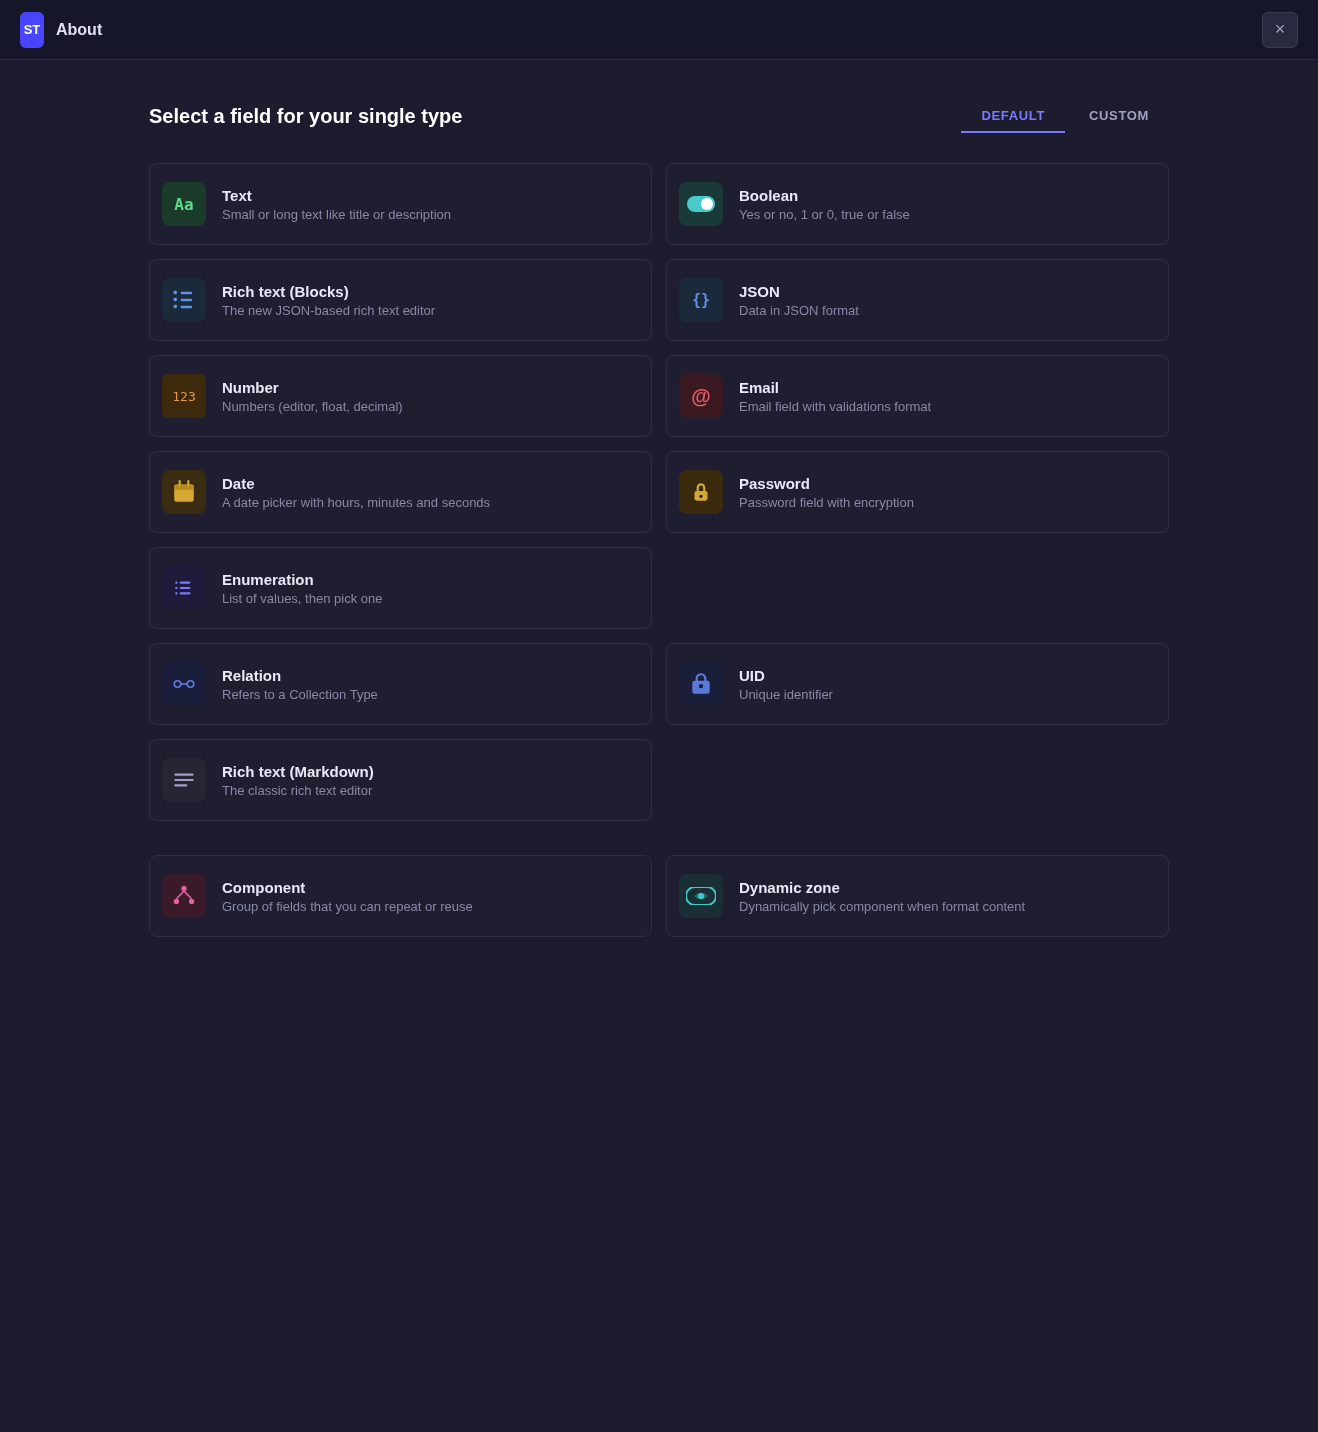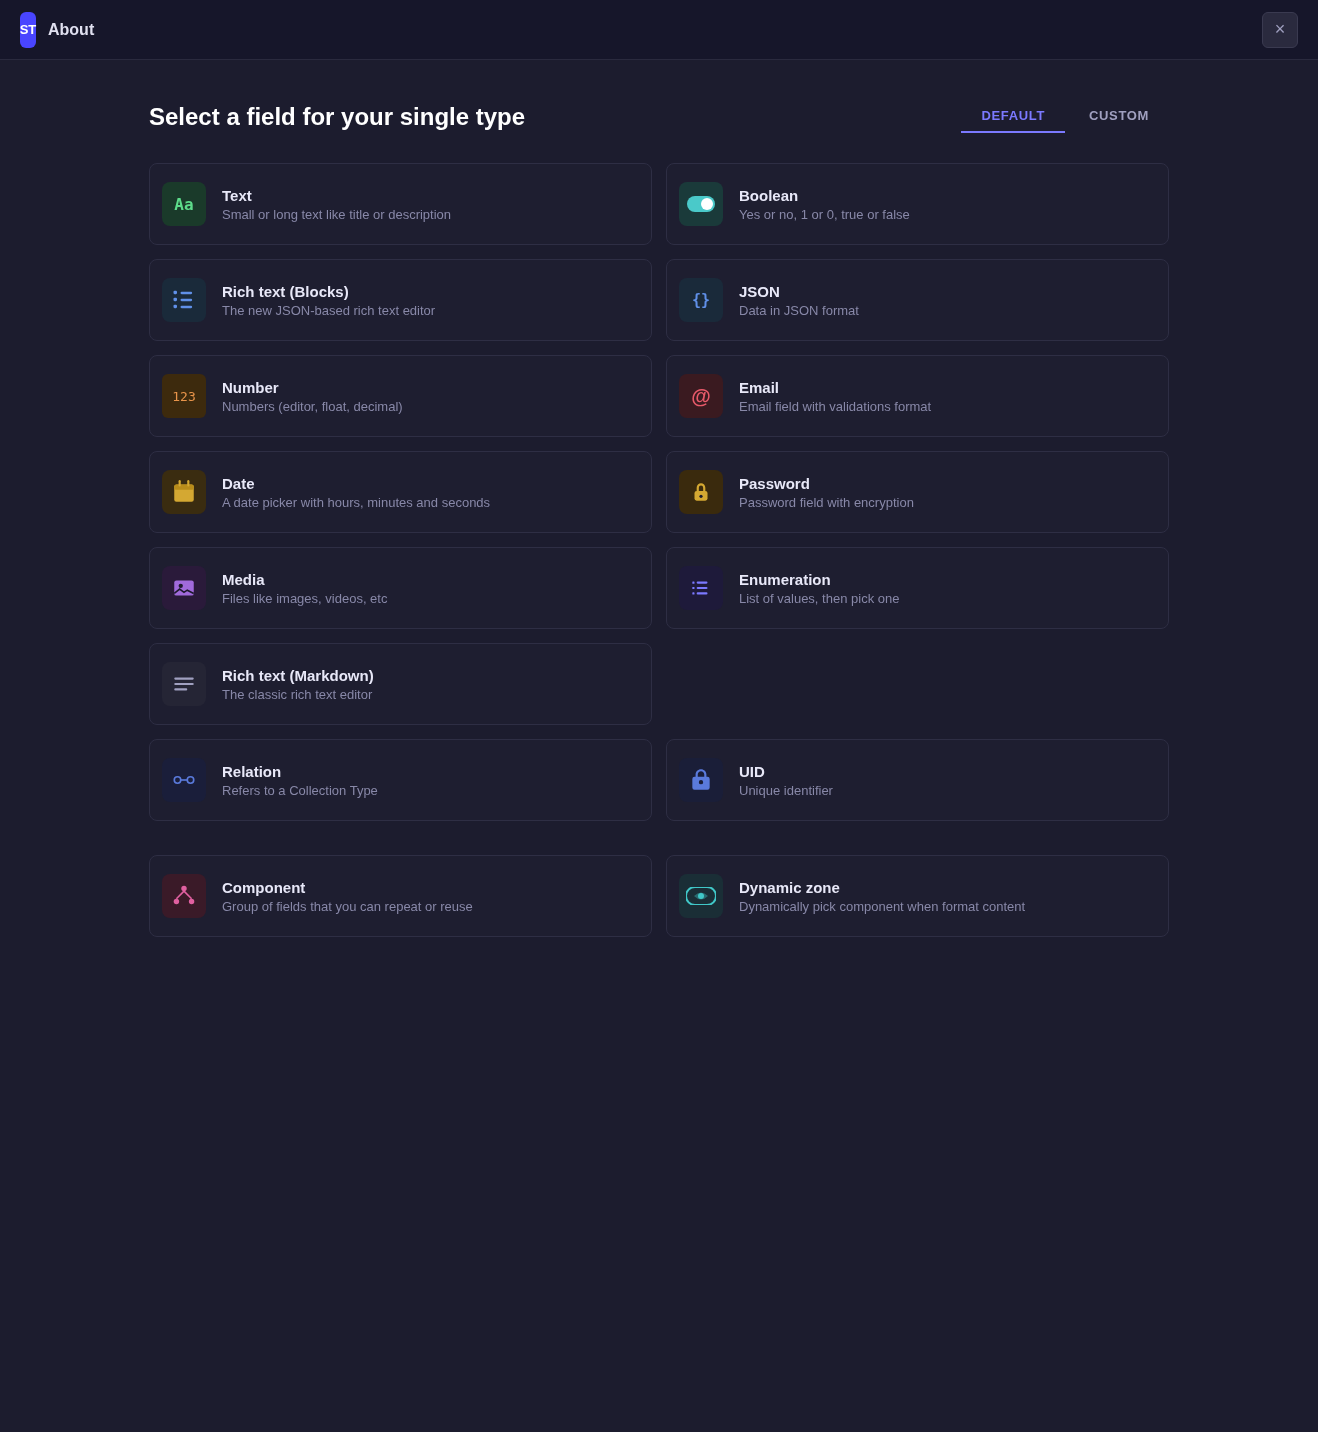--- a/index.html
+++ b/index.html
@@ -21,21 +21,21 @@
       border-bottom: 1px solid #2a2a3e;
     }
 
     .topbar-left {
       display: flex;
       align-items: center;
       gap: 12px;
     }
 
     .avatar {
-      width: 16px;
+      width: 24px;
       height: 36px;
       background: #4945ff;
       border-radius: 6px;
       display: flex;
       align-items: center;
       justify-content: center;
       font-weight: 700;
       font-size: 13px;
       color: white;
     }
@@ -67,21 +67,21 @@
     }
 
     .header-row {
       display: flex;
       align-items: center;
       justify-content: space-between;
       margin-bottom: 30px;
     }
 
     .page-title {
-      font-size: 24px;
+      font-size: 20px;
       font-weight: 700;
       color: #ffffff;
     }
 
     .tabs {
       display: flex;
       gap: 4px;
     }
 
     .tab {
@@ -269,97 +269,84 @@
       </div>
       <div class="field-text">
         <h3>Password</h3>
         <p>Password field with encryption</p>
       </div>
     </div>
   </div>
 
   <div class="grid">
 
-    <div class="field-card">
-      <div class="field-icon" style="background:#2a1a3a;color:#a06adb;font-size:20px;">
-        <svg width="26" height="26" viewBox="0 0 24 24" fill="none">
-          <rect x="3" y="5" width="18" height="14" rx="2" fill="#a06adb"></rect>
-          <circle cx="9" cy="10" r="2" fill="#1e1a2e"></circle>
-          <path d="M3 17l5-4 4 3 3-2 6 3" stroke="#1e1a2e" stroke-width="1.5" fill="none"></path>
-        </svg>
-      </div>
-      <div class="field-text">
-        <h3>Media</h3>
-        <p>Files like images, videos, etc</p>
-      </div>
-    </div>
 
     <div class="field-card">
       <div class="field-icon" style="background:#1e1a3a;color:#7b79ff;">
         <svg width="26" height="26" viewBox="0 0 24 24" fill="none">
           <rect x="4" y="6" width="2" height="2" rx="0.5" fill="#7b79ff"></rect>
           <rect x="8" y="6" width="10" height="2" rx="1" fill="#7b79ff"></rect>
           <rect x="4" y="11" width="2" height="2" rx="0.5" fill="#7b79ff"></rect>
           <rect x="8" y="11" width="10" height="2" rx="1" fill="#7b79ff"></rect>
           <rect x="4" y="16" width="2" height="2" rx="0.5" fill="#7b79ff"></rect>
           <rect x="8" y="16" width="10" height="2" rx="1" fill="#7b79ff"></rect>
         </svg>
       </div>
       <div class="field-text">
         <h3>Enumeration</h3>
         <p>List of values, then pick one</p>
       </div>
     </div>
   </div>
 
   <div class="grid">
+
+    <div class="field-card">
+      <div class="field-icon" style="background:#1a1e3a;color:#5a7adb;">
+        <svg width="26" height="26" viewBox="0 0 24 24" fill="none">
+          <circle cx="6" cy="12" r="3" stroke="#5a7adb" stroke-width="1.5" fill="none"></circle>
+          <circle cx="18" cy="12" r="3" stroke="#5a7adb" stroke-width="1.5" fill="none"></circle>
+          <line x1="9" y1="12" x2="15" y2="12" stroke="#5a7adb" stroke-width="1.5"></line>
+        </svg>
+      </div>
+      <div class="field-text">
+        <h3>Relation</h3>
+        <p>Refers to a Collection Type</p>
+      </div>
+    </div>
+
+    <div class="field-card">
+      <div class="field-icon" style="background:#1a1e38;color:#5a7adb;">
+        <svg width="26" height="26" viewBox="0 0 24 24" fill="none">
+          <path d="M12 2C9.2 2 7 4.2 7 7v2H6a2 2 0 00-2 2v8a2 2 0 002 2h12a2 2 0 002-2v-8a2 2 0 00-2-2h-1V7c0-2.8-2.2-5-5-5zm0 2c1.7 0 3 1.3 3 3v2H9V7c0-1.7 1.3-3 3-3zm0 8a2 2 0 110 4 2 2 0 010-4z" fill="#5a7adb"></path>
+        </svg>
+      </div>
+      <div class="field-text">
+        <h3>UID</h3>
+        <p>Unique identifier</p>
+      </div>
+    </div>
+  </div>
+
+  <div class="grid">
     <div class="field-card">
       <div class="field-icon" style="background:#252535;color:#a0a0c0;">
         <svg width="26" height="26" viewBox="0 0 24 24" fill="none">
           <rect x="3" y="6" width="18" height="2" rx="1" fill="#a0a0c0"></rect>
           <rect x="3" y="11" width="18" height="2" rx="1" fill="#a0a0c0"></rect>
           <rect x="3" y="16" width="12" height="2" rx="1" fill="#a0a0c0"></rect>
         </svg>
       </div>
       <div class="field-text">
         <h3>Rich text (Markdown)</h3>
         <p>The classic rich text editor</p>
       </div>
     </div>
 
     <div style="visibility:hidden;"></div>
-  </div>
-
-  <div class="grid">
-
-    <div class="field-card">
-      <div class="field-icon" style="background:#1a1e3a;color:#5a7adb;">
-        <svg width="26" height="26" viewBox="0 0 24 24" fill="none">
-          <circle cx="6" cy="12" r="3" stroke="#5a7adb" stroke-width="1.5" fill="none"></circle>
-          <circle cx="18" cy="12" r="3" stroke="#5a7adb" stroke-width="1.5" fill="none"></circle>
-          <line x1="9" y1="12" x2="15" y2="12" stroke="#5a7adb" stroke-width="1.5"></line>
-        </svg>
-      </div>
-      <div class="field-text">
-        <h3>Relation</h3>
-        <p>Refers to a Collection Type</p>
-      </div>
-    </div>
-
-    <div class="field-card">
-      <div class="field-icon" style="background:#1a1e38;color:#5a7adb;">
-        <svg width="26" height="26" viewBox="0 0 24 24" fill="none">
-          <path d="M12 2C9.2 2 7 4.2 7 7v2H6a2 2 0 00-2 2v8a2 2 0 002 2h12a2 2 0 002-2v-8a2 2 0 00-2-2h-1V7c0-2.8-2.2-5-5-5zm0 2c1.7 0 3 1.3 3 3v2H9V7c0-1.7 1.3-3 3-3zm0 8a2 2 0 110 4 2 2 0 010-4z" fill="#5a7adb"></path>
-        </svg>
-      </div>
-      <div class="field-text">
-        <h3>UID</h3>
-        <p>Unique identifier</p>
-      </div>
-    </div>
   </div>
 
   <div class="section-divider"></div>
 
   <div class="grid">
 
     <div class="field-card">
       <div class="field-icon" style="background:#3a1a28;color:#e060a0;">
         <svg width="26" height="26" viewBox="0 0 24 24" fill="none">
           <circle cx="12" cy="5" r="2.5" fill="#e060a0"></circle>

